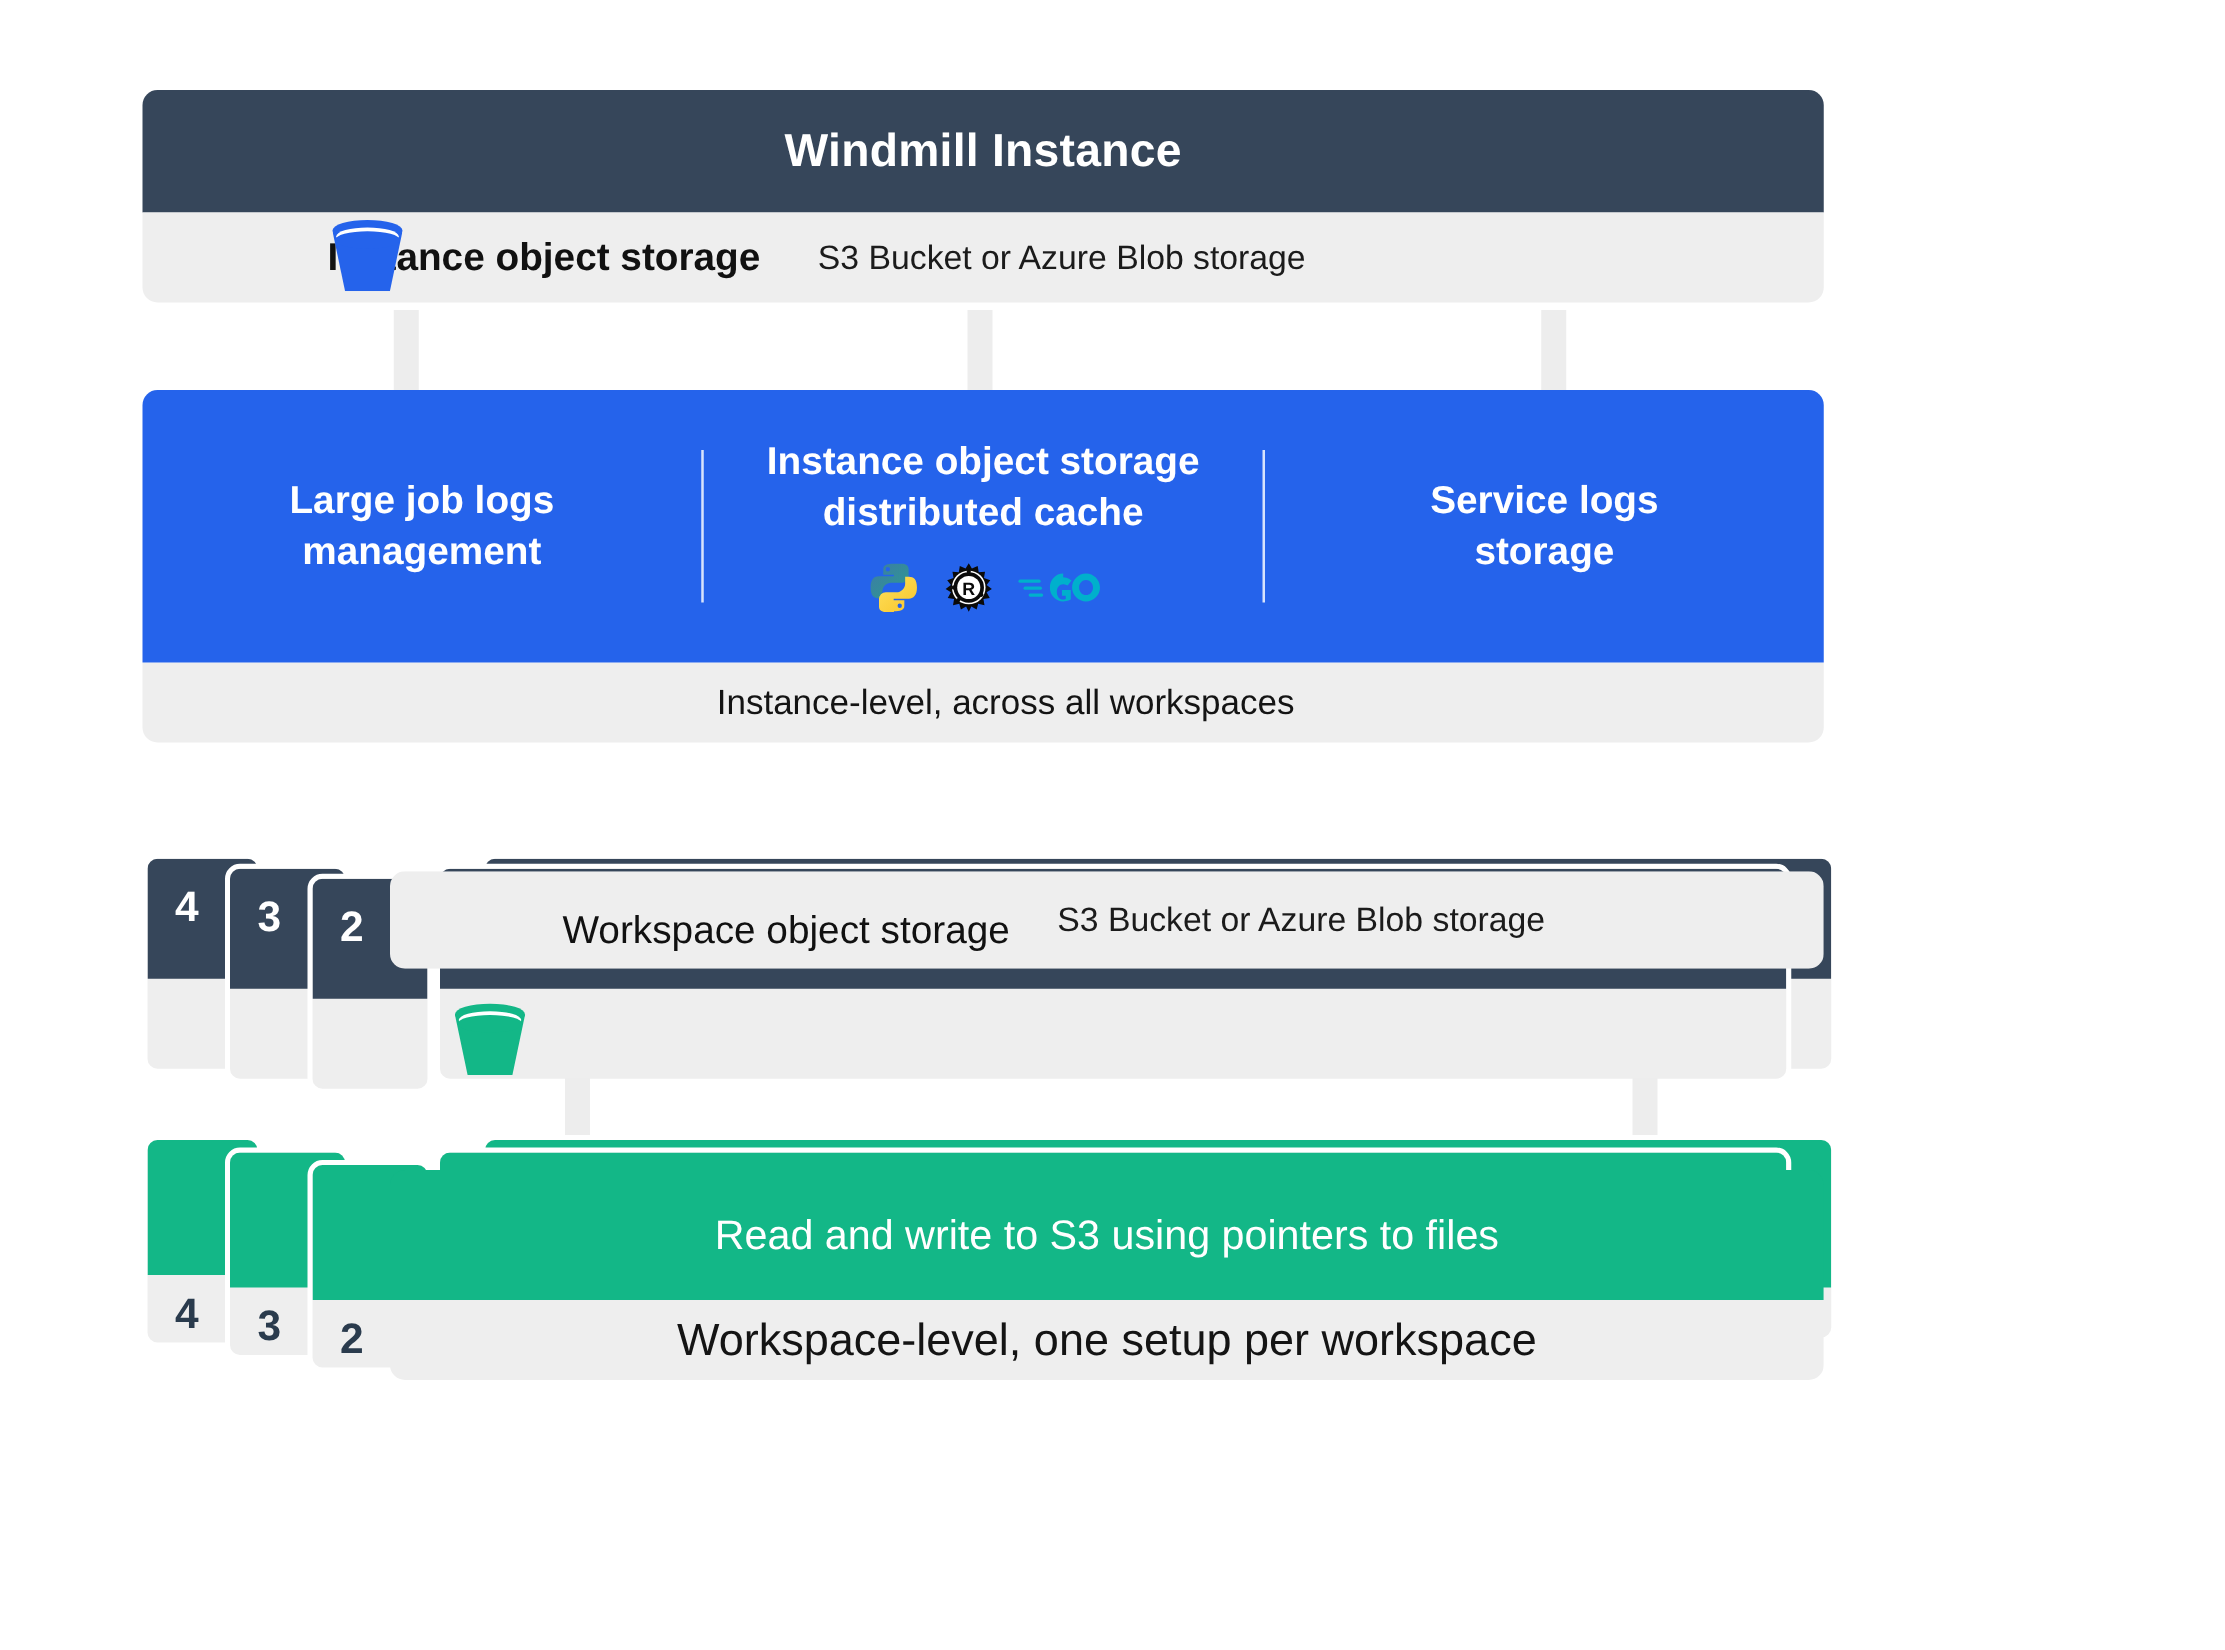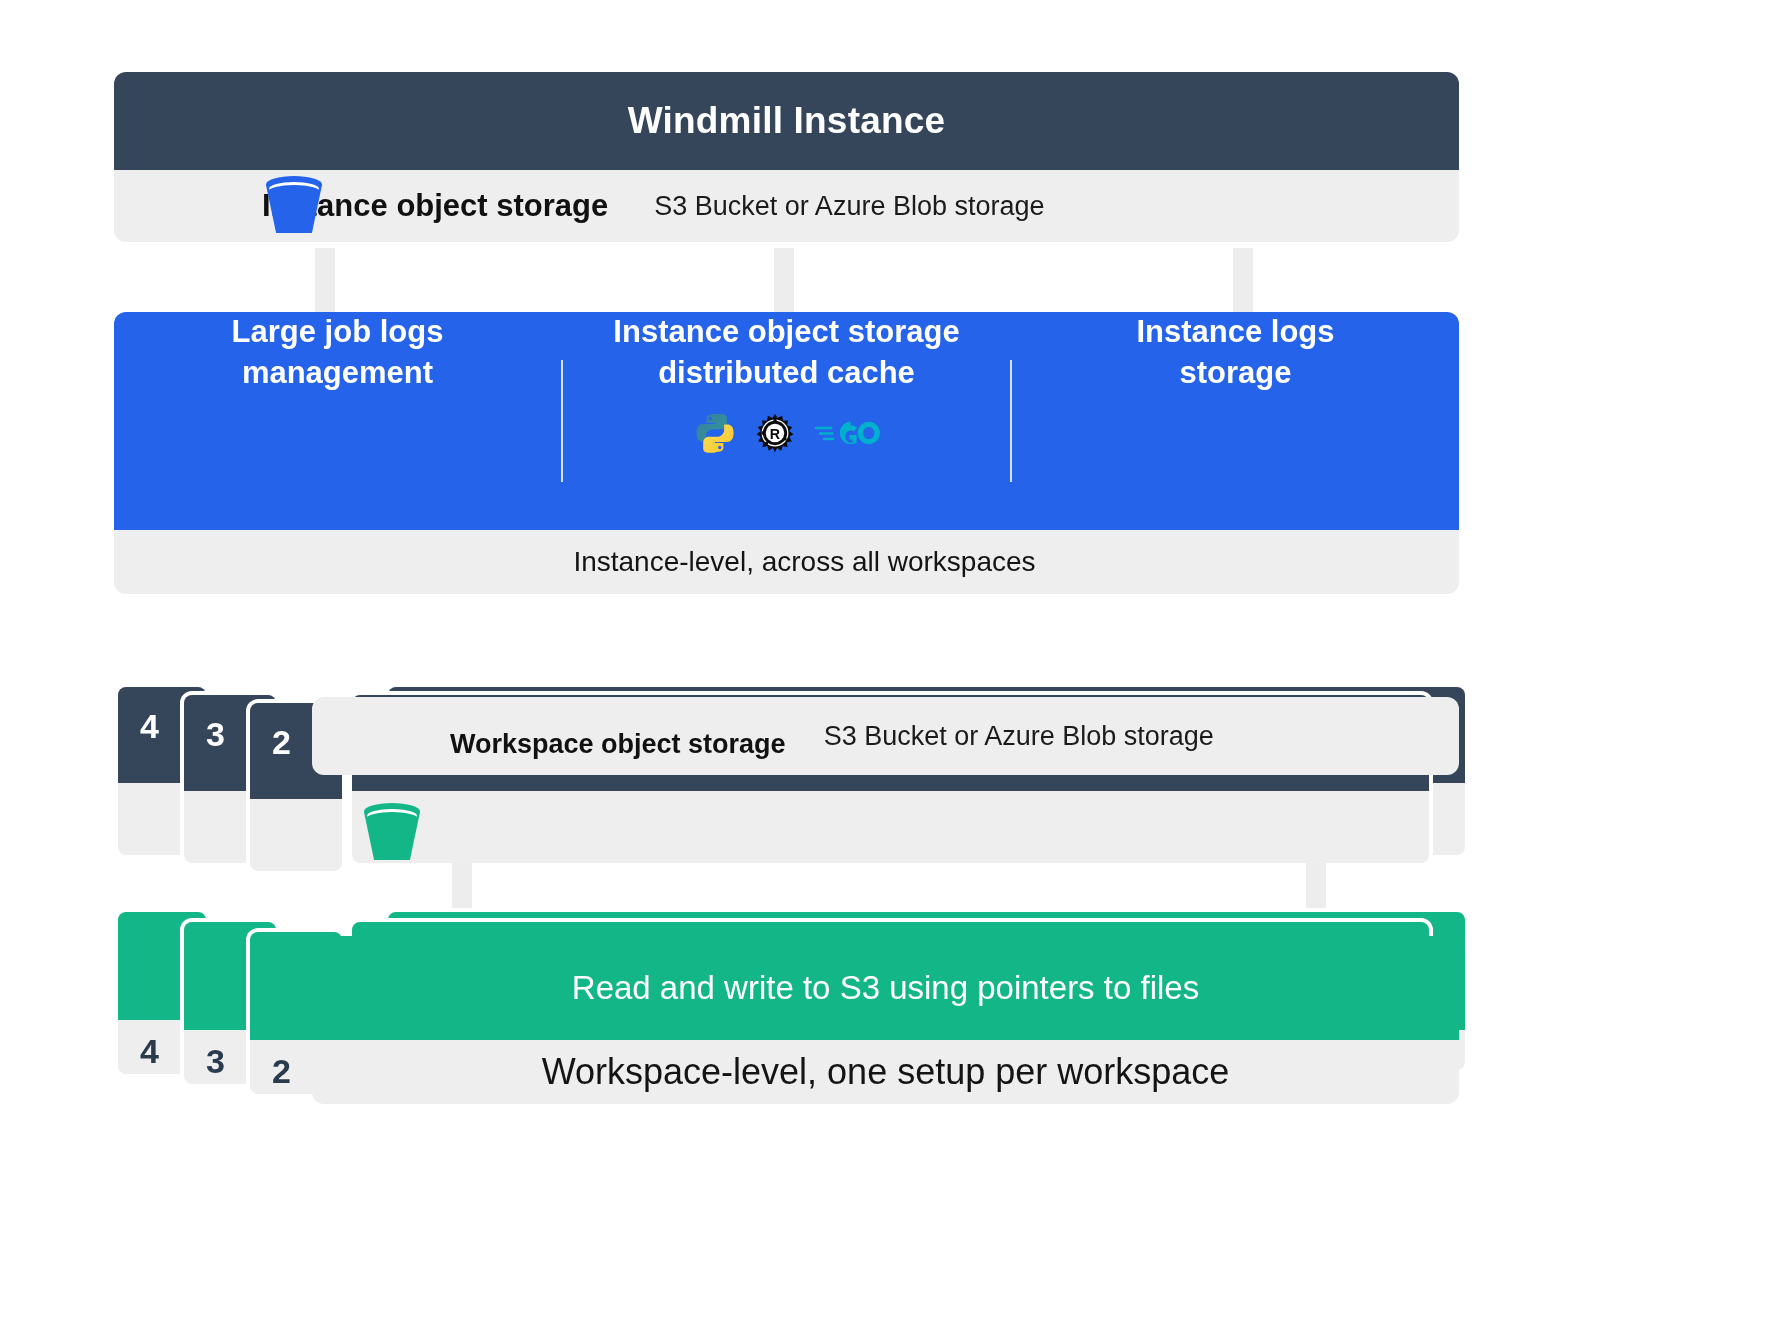--- a/index.html
+++ b/index.html
@@ -145,21 +145,21 @@
   
   #features-card {
     position: absolute;
     left: 114px;
     top: 312px;
     width: 1345px;
   }
   #features-panel {
     height: 218px;
     border-radius: 12px 12px 0 0;
-    align-items: flex-start;
+    align-items: center;
     position: relative;
   }
   .feature-col {
     flex: 1;
     display: flex;
     flex-direction: column;
     align-items: center;
     justify-content: center;
     text-align: center;
     padding: 0 14px;
@@ -242,22 +242,22 @@
     height: 88px;
     font-size: 35px;
     border-radius: 0;
   }
   #ws-storage-row {
     height: 78px;
     padding-left: 138px;
     gap: 16px;
   }
   #ws-storage-label {
-    font-size: 27px;
-    font-weight: bold;
+    font-size: 31px;
+    font-weight: normal;
     color: #111111;
     white-space: nowrap;
     margin-top: 16px;
   }
   #ws-storage-sub {
     font-size: 27px;
     color: #1b1b1b;
     white-space: nowrap;
     margin-left: 22px;
   }
@@ -400,21 +400,21 @@
             <path fill="#00b0cc" d="M72 8c-12 0-21 10-21 22s9 22 21 22c7 0 12-3 12-3V34H70v9h6v5s-2 1-4 1c-6 0-10-5-10-12s4-12 10-12c4 0 7 2 7 2l6-8s-6-5-13-5z"></path>
             <path fill="#00b0cc" d="M108 8c-12 0-22 10-22 22s10 22 22 22 22-10 22-22S120 8 108 8zm0 10c6 0 11 5 11 12s-5 12-11 12-11-5-11-12 5-12 11-12z"></path>
           </svg>
 
         </div>
       </div>
 
       <div class="col-divider"></div>
 
       <div class="feature-col">
-        <div class="ftitle">Instance logs
+        <div class="ftitle">Service logs
 storage</div>
       </div>
     </div>
 
     <div id="features-footer" class="gray-bar">Instance-level, across all workspaces</div>
   </div>
 
   <div id="workspace-zone">
 
     <div class="stack-card" style="left:270px; top:0px; width:1085px; height:176px;">

